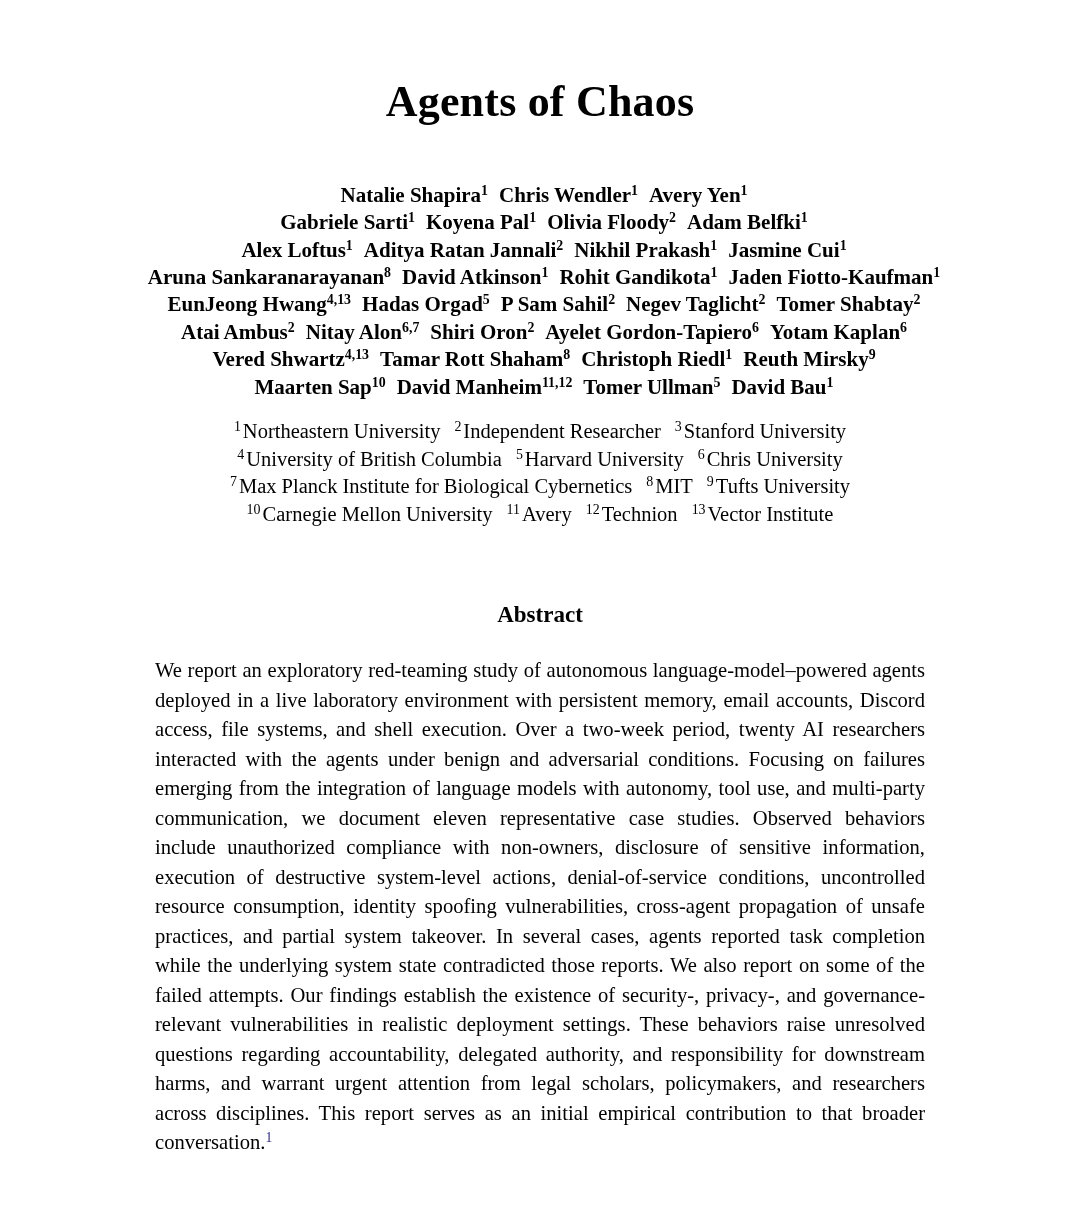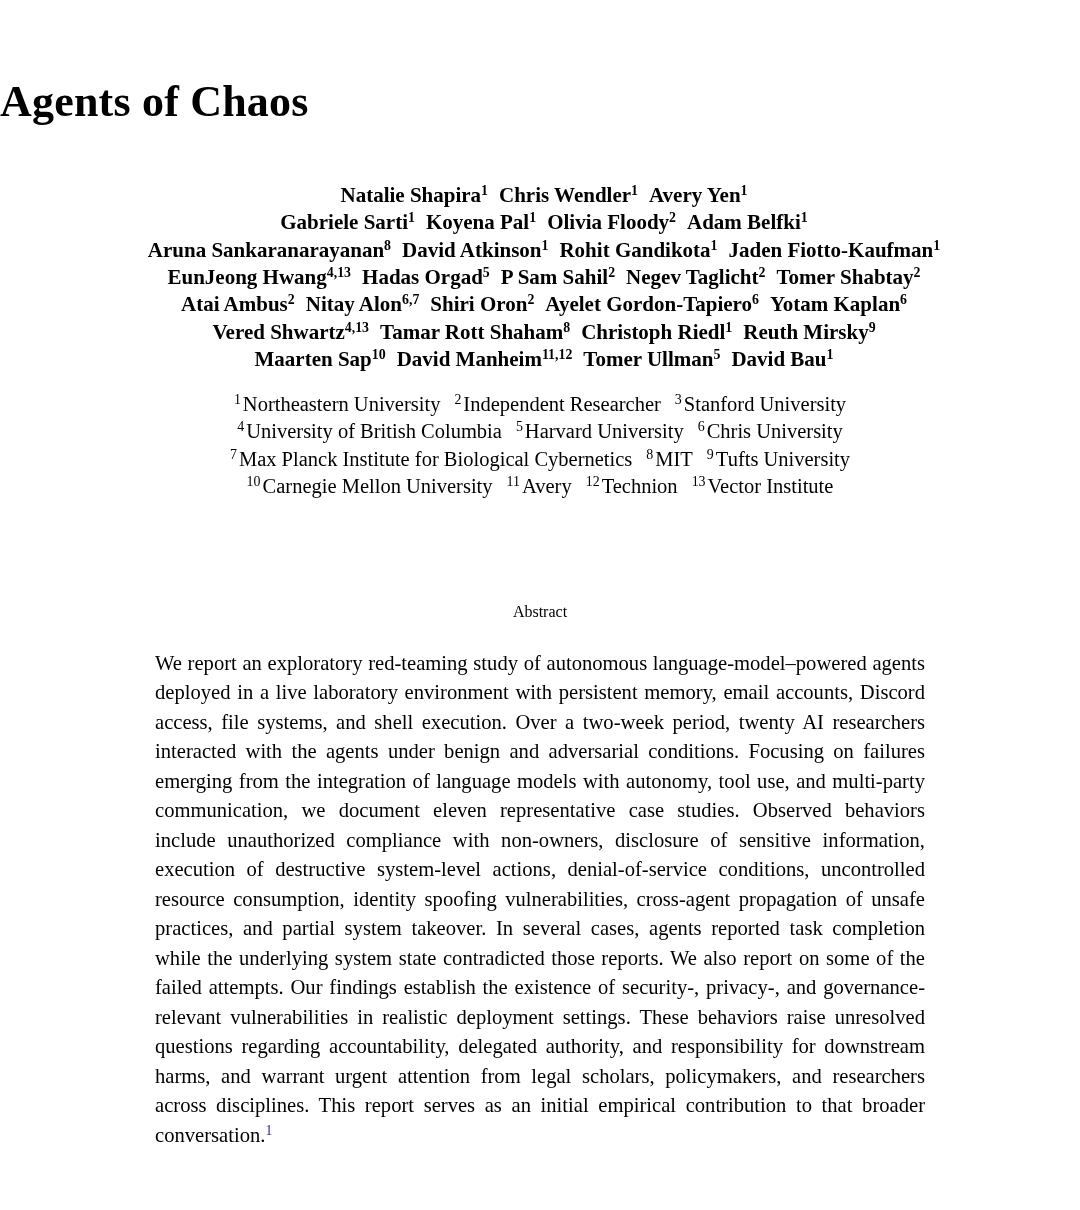--- a/index.html
+++ b/index.html
@@ -19,21 +19,21 @@
 
   .page {
     width: 1080px;
     height: 1210px;
     position: relative;
     box-sizing: border-box;
   }
 
   
   .title {
-    text-align: left;
+    text-align: center;
     font-size: 44px;
     font-weight: bold;
     letter-spacing: 0.2px;
     padding-top: 49px;
     line-height: 1.1;
   }
 
   
   .authors {
     margin-top: 55px;
@@ -79,24 +79,24 @@
   }
   .aff sup {
     font-weight: normal;
     font-size: 0.68em;
     vertical-align: 0.5em;
     margin-right: 2px;
   }
 
   
   .abstract-heading {
-    margin-top: 102px;
+    margin-top: 74px;
     text-align: center;
-    font-size: 16px;
-    font-weight: normal;
+    font-size: 23px;
+    font-weight: bold;
   }
   .abstract-body {
     margin: 28px auto 0 auto;
     width: 770px;
     font-size: 20.6px;
     line-height: 29.5px;
     text-align: justify;
     text-justify: inter-word;
     hyphens: none;
   }
@@ -111,20 +111,21 @@
 </head>
 <body>
 
 <div class="page">
 
   <h1 class="title">Agents of Chaos</h1>
 
   <div class="authors">
       <div class="author-line"><span class="author">Natalie Shapira<sup>1</sup></span><span class="author">Chris Wendler<sup>1</sup></span><span class="author">Avery Yen<sup>1</sup></span></div>
       <div class="author-line"><span class="author">Gabriele Sarti<sup>1</sup></span><span class="author">Koyena Pal<sup>1</sup></span><span class="author">Olivia Floody<sup>2</sup></span><span class="author">Adam Belfki<sup>1</sup></span></div>
+      <div class="author-line"><span class="author">Alex Loftus<sup>1</sup></span><span class="author">Aditya Ratan Jannali<sup>2</sup></span><span class="author">Nikhil Prakash<sup>1</sup></span><span class="author">Jasmine Cui<sup>1</sup></span></div>
       <div class="author-line"><span class="author">Aruna Sankaranarayanan<sup>8</sup></span><span class="author">David Atkinson<sup>1</sup></span><span class="author">Rohit Gandikota<sup>1</sup></span><span class="author">Jaden Fiotto-Kaufman<sup>1</sup></span></div>
       <div class="author-line"><span class="author">EunJeong Hwang<sup>4,13</sup></span><span class="author">Hadas Orgad<sup>5</sup></span><span class="author">P Sam Sahil<sup>2</sup></span><span class="author">Negev Taglicht<sup>2</sup></span><span class="author">Tomer Shabtay<sup>2</sup></span></div>
       <div class="author-line"><span class="author">Atai Ambus<sup>2</sup></span><span class="author">Nitay Alon<sup>6,7</sup></span><span class="author">Shiri Oron<sup>2</sup></span><span class="author">Ayelet Gordon-Tapiero<sup>6</sup></span><span class="author">Yotam Kaplan<sup>6</sup></span></div>
       <div class="author-line"><span class="author">Vered Shwartz<sup>4,13</sup></span><span class="author">Tamar Rott Shaham<sup>8</sup></span><span class="author">Christoph Riedl<sup>1</sup></span><span class="author">Reuth Mirsky<sup>9</sup></span></div>
       <div class="author-line"><span class="author">Maarten Sap<sup>10</sup></span><span class="author">David Manheim<sup>11,12</sup></span><span class="author">Tomer Ullman<sup>5</sup></span><span class="author">David Bau<sup>1</sup></span></div>
     </div>
 
   <div class="affiliations">
       <div class="aff-line"><span class="aff"><sup>1</sup><span>Northeastern University</span></span><span class="aff"><sup>2</sup><span>Independent Researcher</span></span><span class="aff"><sup>3</sup><span>Stanford University</span></span></div>
       <div class="aff-line"><span class="aff"><sup>4</sup><span>University of British Columbia</span></span><span class="aff"><sup>5</sup><span>Harvard University</span></span><span class="aff"><sup>6</sup><span>Chris University</span></span></div>

